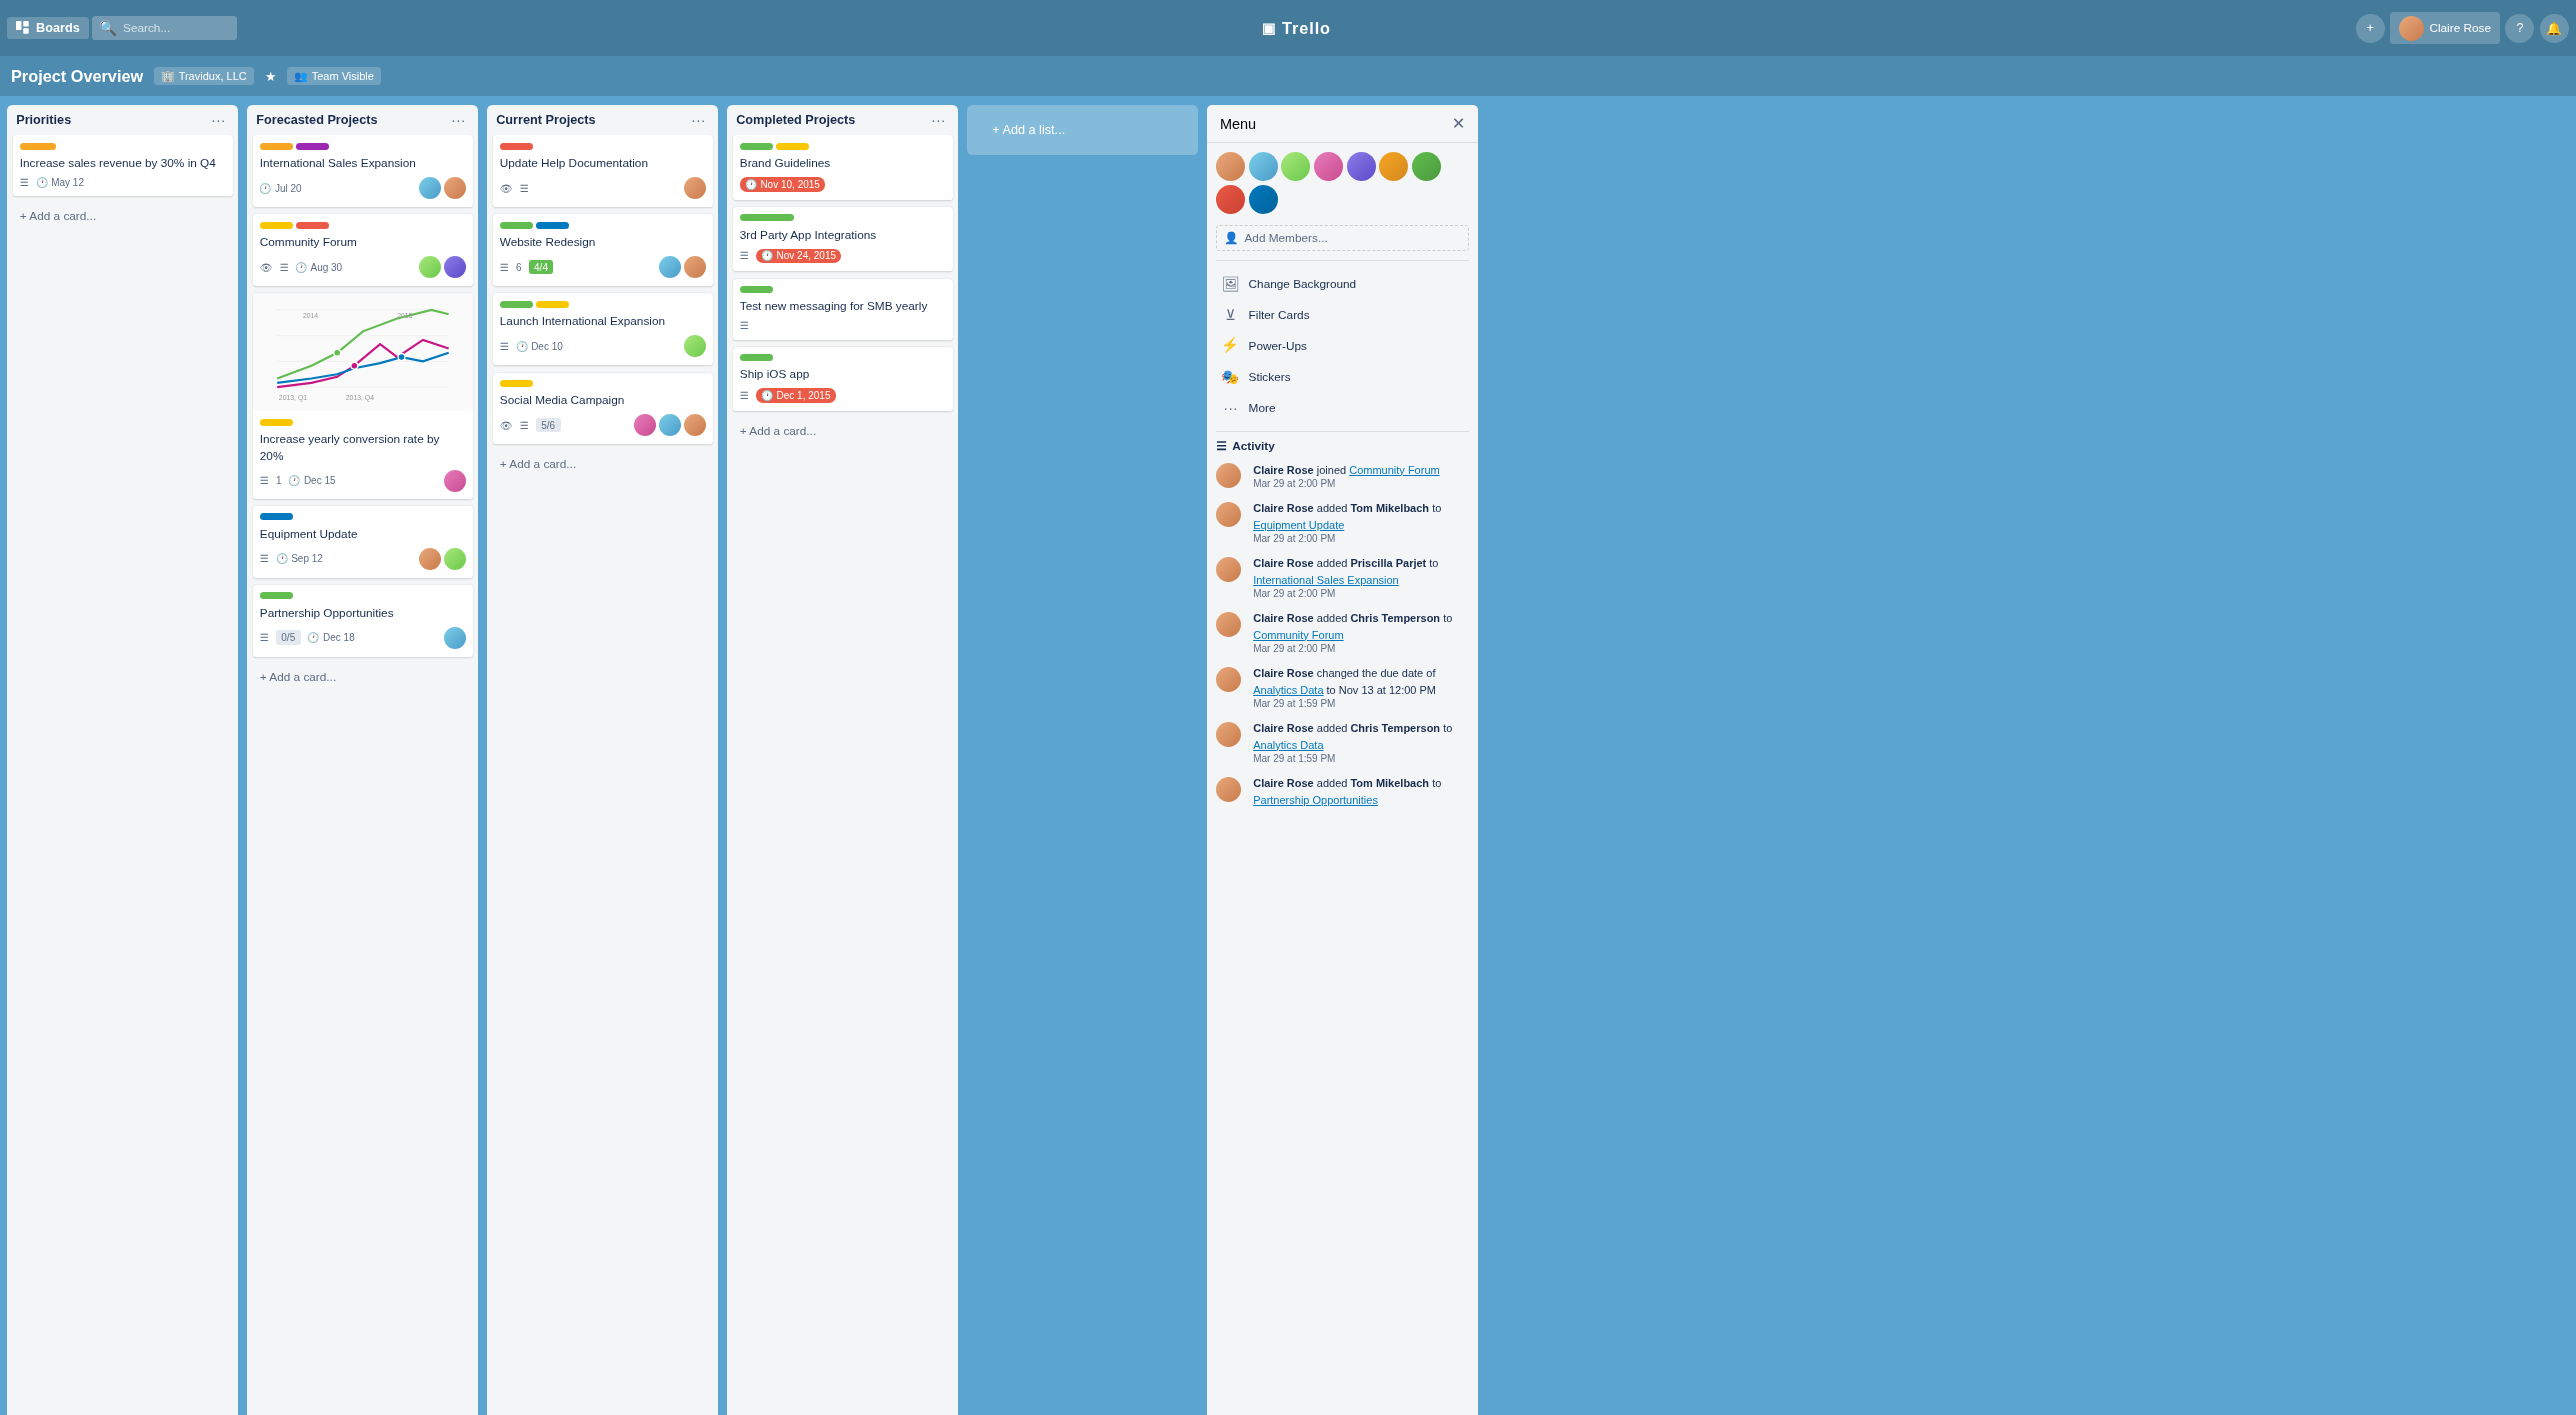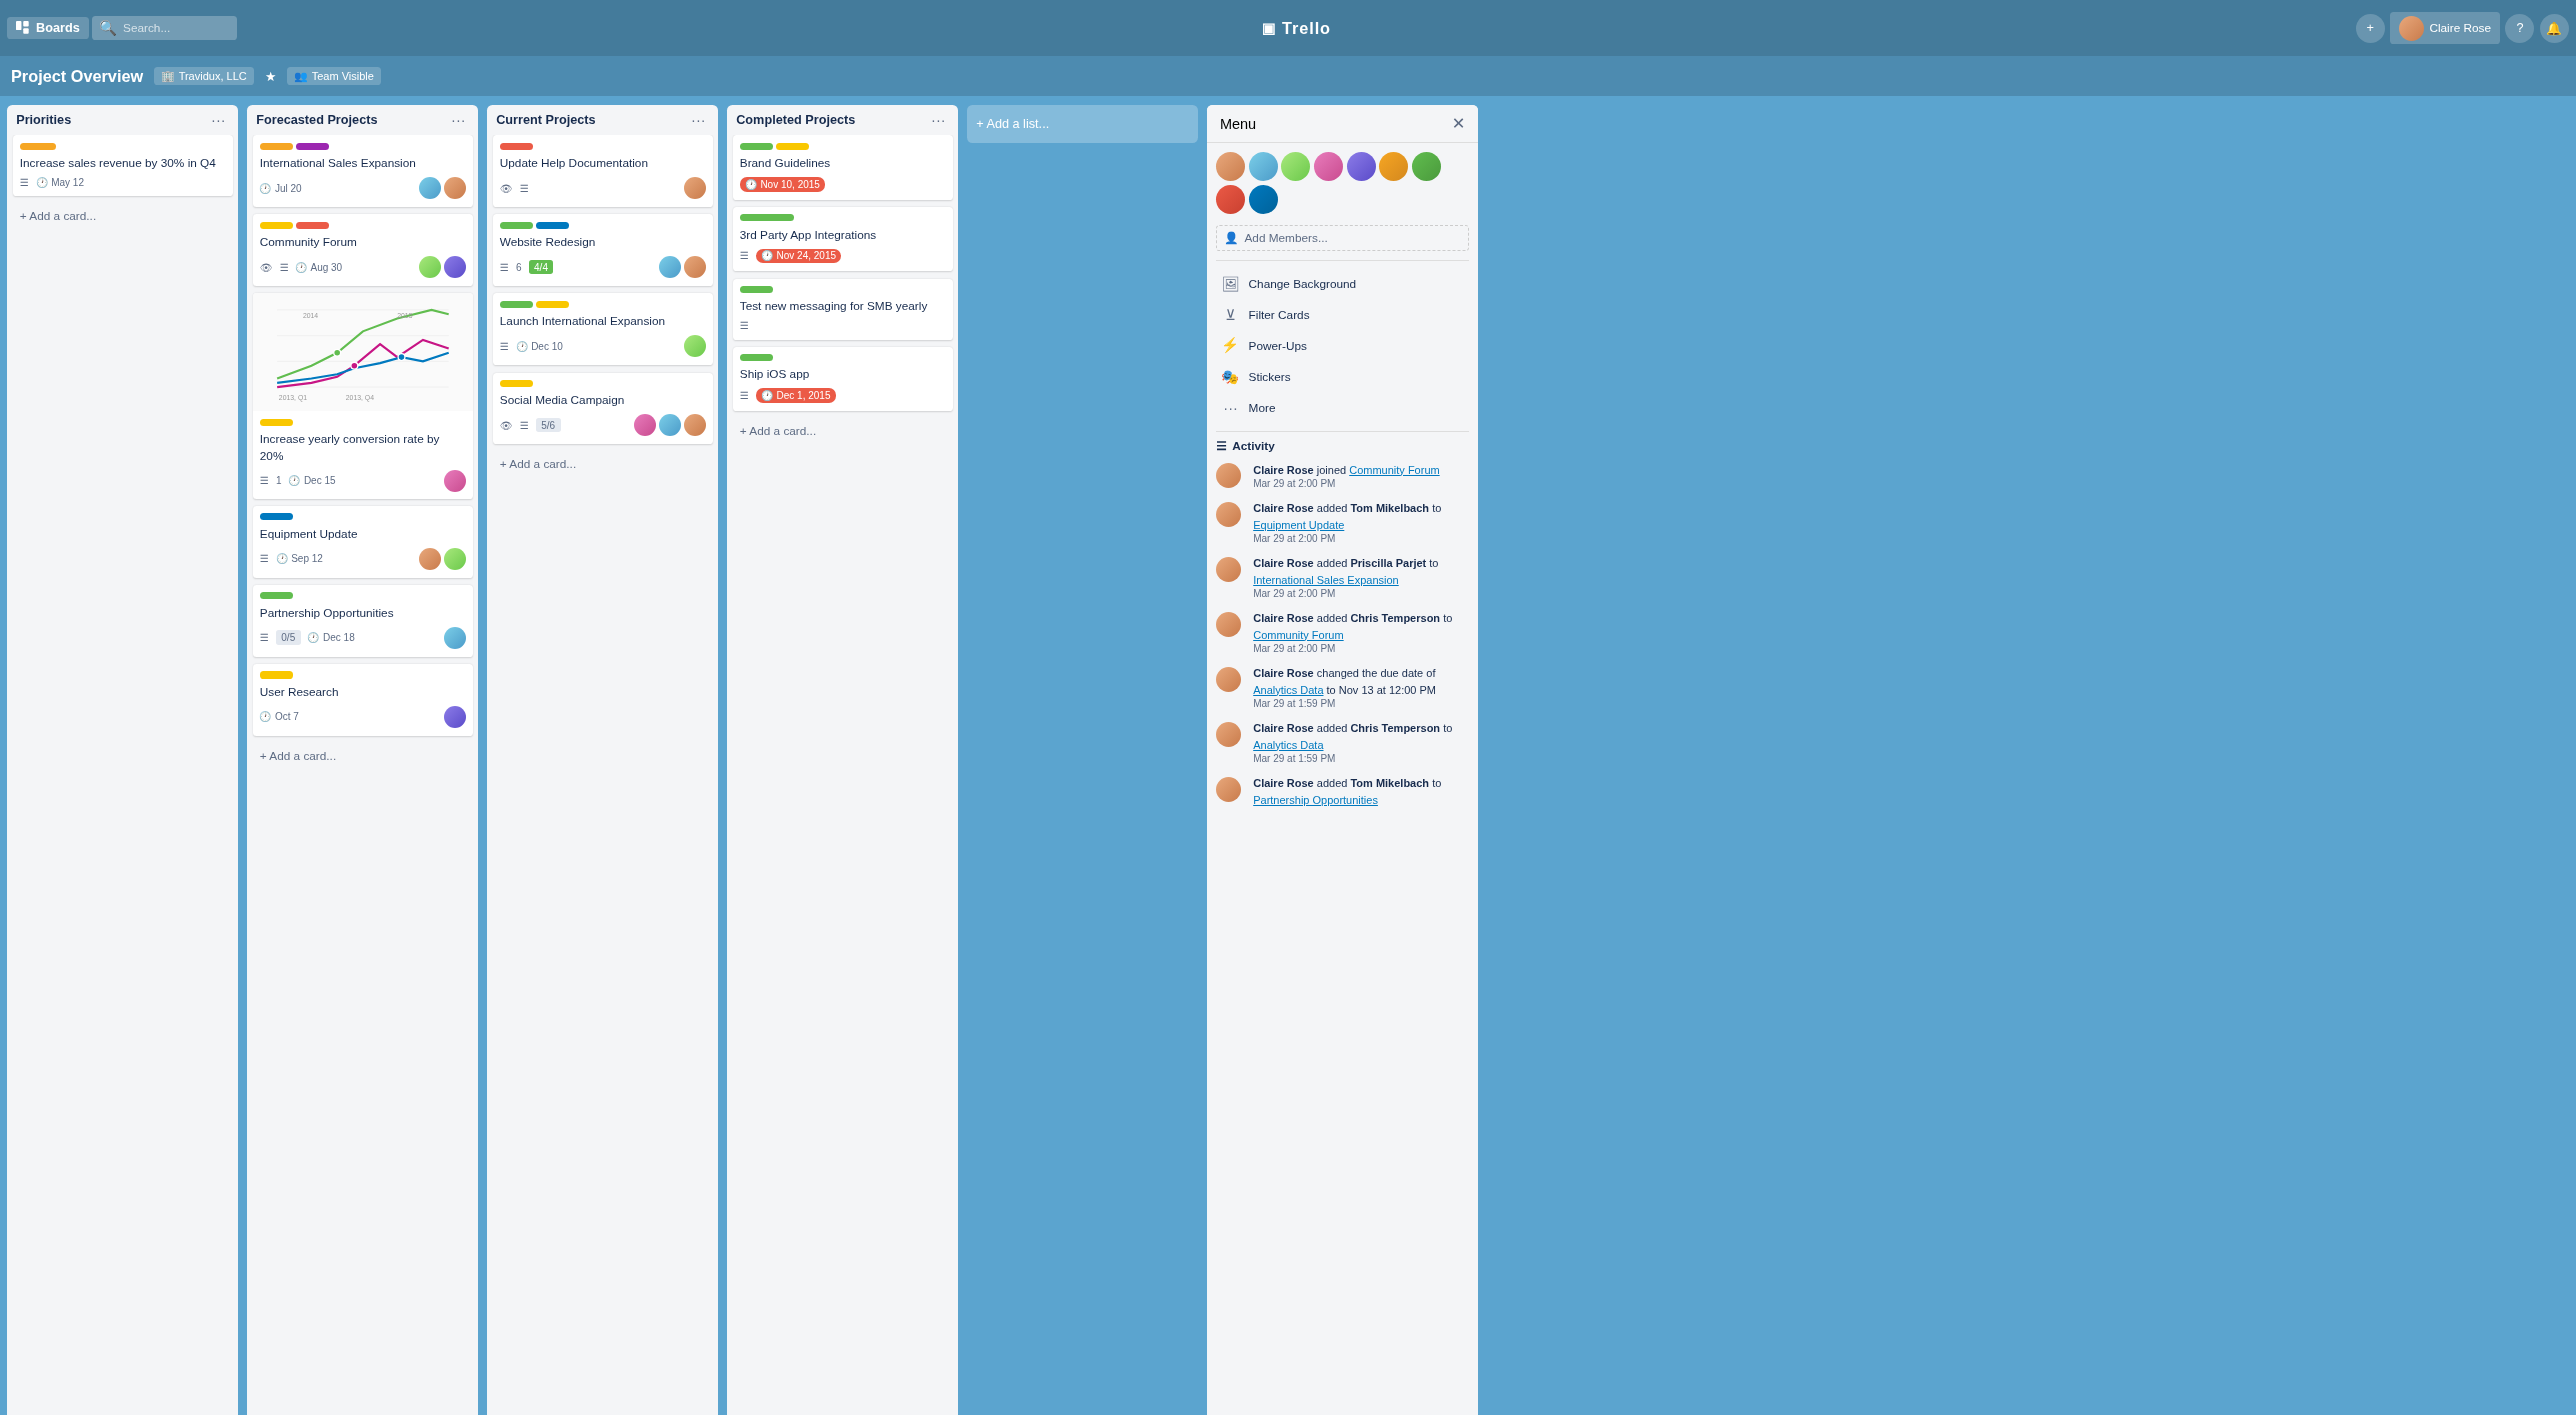--- a/index.html
+++ b/index.html
@@ -110,21 +110,21 @@
     
     .add-card-btn {
       display: flex; align-items: center; gap: 5.4px;
       padding: 5.4px 7.2px; color: #5e6c84; font-size: 11.8px;
       background: none; border: none; cursor: pointer; border-radius: 3.6px; width: 100%; text-align: left;
     }
 
     
     .add-list-btn {
       min-width: 231px; background: rgba(255,255,255,0.25); border-radius: 5.4px;
-      border: none; color: #fff; padding: 9px; font-size: 12.7px; cursor: pointer;
+      border: none; color: #fff; padding: 25px; font-size: 12.7px; cursor: pointer;
       height: 38px; display: flex; align-items: center; text-align: right;
     }
 
     
     .menu-panel {
       min-width: 271px; max-width: 271px; background: #f4f5f7;
       border-radius: 5.4px; display: flex; flex-direction: column; overflow: hidden;
     }
     .menu-header {
       display: flex; align-items: center; justify-content: space-between;
@@ -341,32 +341,20 @@
         <div class="card-meta">
           <span class="card-meta-item">☰</span>
           <span class="checklist-badge normal">0/5</span>
           <span class="card-meta-item">🕐 Dec 18</span>
           <div class="card-avatars">
             <div class="card-avatar avatar-2"></div>
           </div>
         </div>
       </div>
 
-      <div class="card">
-        <div class="card-labels">
-          <div class="card-label" style="width:33px; background:#f9c700;"></div>
-        </div>
-        <div class="card-title">User Research</div>
-        <div class="card-meta">
-          <span class="card-meta-item">🕐 Oct 7</span>
-          <div class="card-avatars">
-            <div class="card-avatar avatar-5"></div>
-          </div>
-        </div>
-      </div>
 
       <button class="add-card-btn">+ Add a card...</button>
     </div>
   </div>
 
   <div class="column">
     <div class="column-header">
       <span>Current Projects</span>
       <button class="column-menu-btn">···</button>
     </div>

